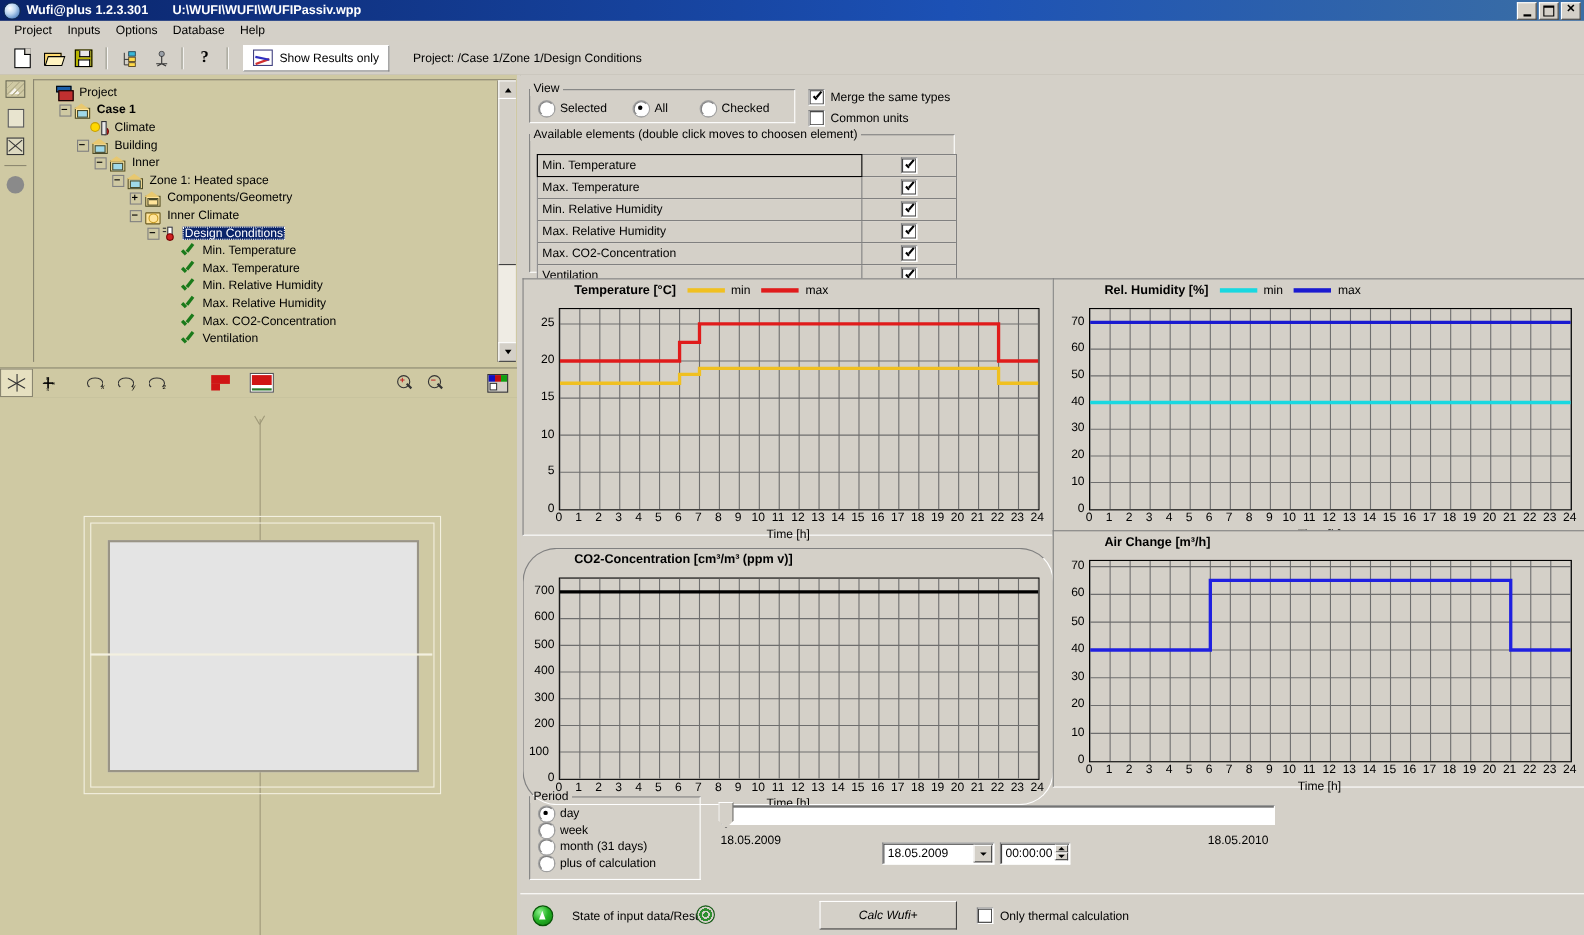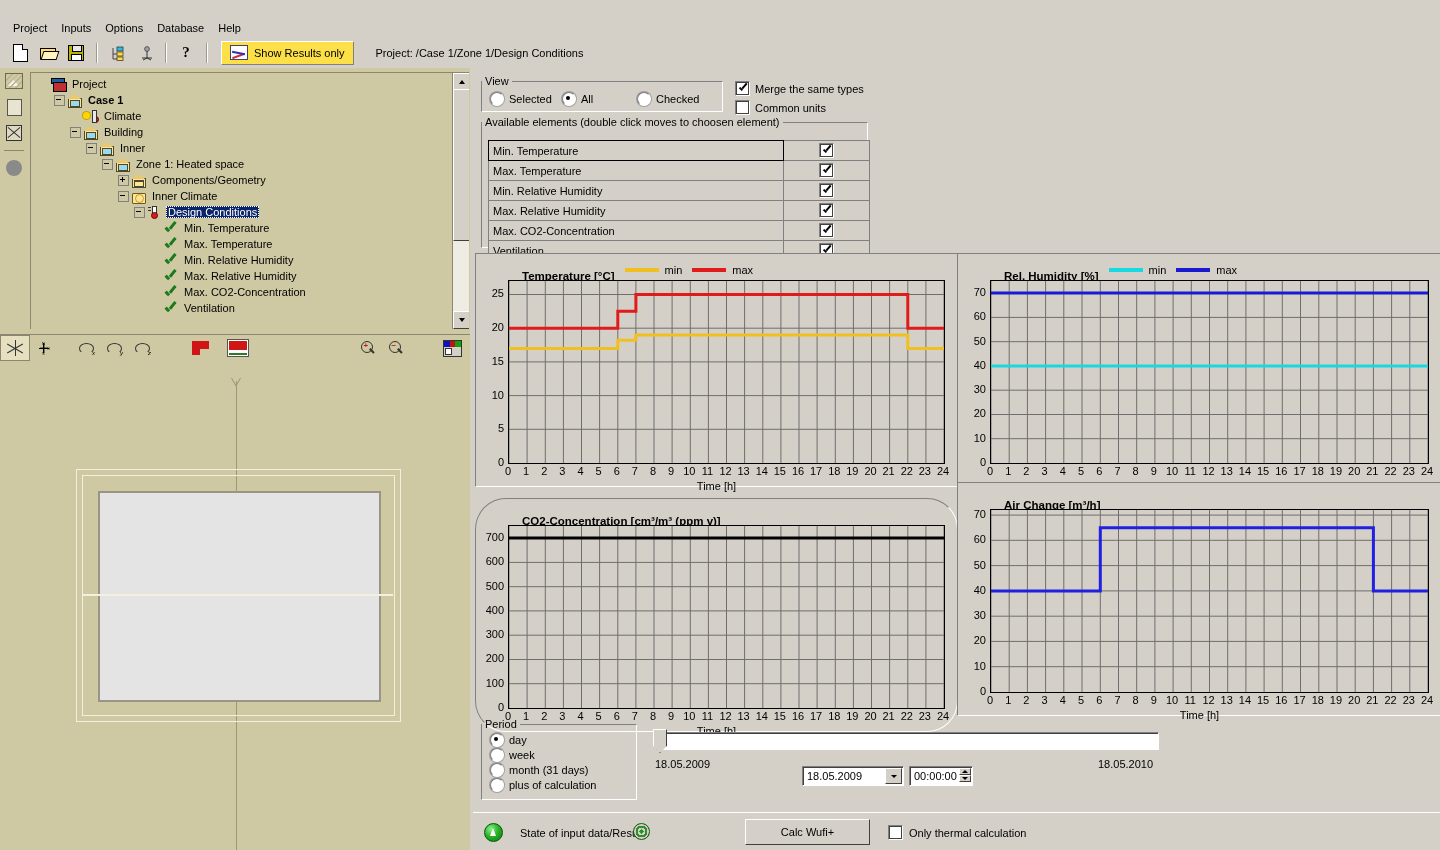--- a/index.html
+++ b/index.html
@@ -56,21 +56,21 @@
   .folder-ico{width:16px;height:12px;position:relative;}
   .folder-ico:before{content:"";position:absolute;left:0;top:1px;width:14px;height:10px;background:#ffdb70;border:1px solid #000;}
   .folder-ico:after{content:"";position:absolute;left:2px;top:4px;width:14px;height:7px;background:#fff3c0;border:1px solid #000;transform:skewX(-18deg);}
   .save-ico{width:14px;height:14px;background:#b8b400;border:1px solid #000;position:relative;}
   .save-ico:before{content:"";position:absolute;left:3px;top:0;width:8px;height:5px;background:#e8e8e8;border:1px solid #000;border-top:none;}
   .save-ico:after{content:"";position:absolute;left:2px;bottom:0;width:9px;height:5px;background:#fff;border:1px solid #000;border-bottom:none;}
   .tree-ico{width:14px;height:14px;position:relative;}
   .q-ico{font-weight:bold;font-size:15px;color:#000;font-family:"Liberation Serif",serif;}
   .showres{
     margin-left:8px;height:22px;padding:0 8px;display:flex;align-items:center;gap:6px;
-    background:#fde047;border-top:1px solid #fff;border-left:1px solid #fff;
+    background:#ffffff;border-top:1px solid #fff;border-left:1px solid #fff;
     border-right:1px solid #808080;border-bottom:1px solid #808080;font-size:11px;
   }
   .showres .chartglyph{width:16px;height:13px;background:#fff;border:1px solid #404080;position:relative;overflow:hidden;}
   .showres .chartglyph:before{content:"";position:absolute;left:1px;bottom:2px;width:13px;height:2px;background:#d03030;transform:rotate(-20deg);}
   .showres .chartglyph:after{content:"";position:absolute;left:1px;bottom:5px;width:13px;height:2px;background:#3030c0;transform:rotate(12deg);}
   .proj-label{margin-left:22px;font-size:11px;color:#000;}
 
   
   .leftcol{position:absolute;left:0;top:68px;width:472px;height:782px;background:#cfc9a3;}
   .vtools{position:absolute;left:0;top:0;width:28px;height:264px;background:#cfc9a3;}
@@ -228,21 +228,21 @@
   .av-name{flex:1;padding-left:4px;font-size:11px;border-right:1px solid #808080;height:100%;display:flex;align-items:center;}
   .av-chkcell{width:85px;display:flex;align-items:center;justify-content:center;height:100%;}
   .av-row.first .av-name{border:1px solid #000;margin:-1px 0 -1px -1px;}
 
   
   .chart{
     position:absolute;background:#d4d0c8;
     border:1px solid #808080;border-right-color:#fff;border-bottom-color:#fff;
   }
   .ch-head{position:absolute;left:0;top:4px;width:100%;display:flex;align-items:center;justify-content:flex-start;padding-left:46px;gap:10px;}
-  .ch-title{font-weight:bold;font-size:11.5px;color:#000;white-space:nowrap;margin-top:12px;}
+  .ch-title{font-weight:bold;font-size:11.5px;color:#000;white-space:nowrap;}
   .legend{display:flex;align-items:center;gap:6px;font-size:11px;}
   .lg-line{width:34px;height:4px;display:inline-block;}
   .plot{position:absolute;background:#d4d0c8;border:1px solid #000;}
   .gridsvg{position:absolute;left:0;top:0;}
   .ytick{position:absolute;text-align:right;font-size:11px;color:#000;transform:translateY(-50%);}
   .xtick{position:absolute;font-size:11px;color:#000;transform:translateX(-50%);}
   .xaxlabel{position:absolute;font-size:11px;color:#000;text-align:center;width:100%;left:0;}
   .slider-track{
     position:absolute;background:#fff;
     border-top:1px solid #808080;border-left:1px solid #808080;
@@ -291,32 +291,46 @@
   .status-txt{position:absolute;left:47px;top:14px;font-size:11px;color:#000;}
   .status-dot{
     position:absolute;left:160px;top:10px;width:15px;height:15px;border-radius:50%;
     background:radial-gradient(circle,#2f8f2f 0 20%,#d4d0c8 20% 35%,#2f8f2f 35% 55%,#d4d0c8 55% 70%,#2f8f2f 70% 100%);
     border:1px solid #1b5a1b;
   }
   .calcbtn{
     position:absolute;left:272px;top:6px;width:123px;height:24px;background:#d4d0c8;
     border-top:1px solid #fff;border-left:1px solid #fff;
     border-right:1px solid #404040;border-bottom:1px solid #404040;
-    display:flex;align-items:center;justify-content:center;font-size:11px;
+    display:flex;align-items:center;justify-content:center;font-size:11px;font-style:italic;
   }
   .onlytherm{position:absolute;left:415px;top:12px;display:flex;align-items:center;gap:6px;font-size:11px;}
 
   
   .coldiv{position:absolute;left:470px;top:68px;width:3px;height:782px;background:#d4d0c8;}
 </style>
 </head>
 <body>
 
 <div class="app">
 
+  <div class="titlebar">
+    <span class="tb-ico"></span>
+    <span class="tb-title">Wufi@plus 1.2.3.301</span>
+    <span class="tb-path">U:\WUFI\WUFI\WUFIPassiv.wpp</span>
+    <div class="winbtns">
+      <div class="winbtn" style="display:flex;align-items:flex-end;justify-content:center;">
+        <span style="display:block;width:7px;height:2px;background:#000;margin-bottom:2px;"></span>
+      </div>
+      <div class="winbtn" style="display:flex;align-items:center;justify-content:center;">
+        <span style="display:block;width:8px;height:7px;border:1px solid #000;border-top-width:2px;position:relative;"></span>
+      </div>
+      <div class="winbtn" style="font-size:10px;line-height:12px;">✕</div>
+    </div>
+  </div>
 
   <div class="menubar">
     <div class="mi">Project</div>
     <div class="mi">Inputs</div>
     <div class="mi">Options</div>
     <div class="mi">Database</div>
     <div class="mi">Help</div>
   </div>
 
   <div class="toolbar">
@@ -575,21 +589,21 @@
 
   <div class="rightcol">
 
     <fieldset class="grp" style="left:8px;top:7px;width:240px;height:35px;">
       <legend>View</legend>
       <div class="grpbody">
         <div class="opt" style="left:8px;top:5px;">
           <span class="radio"></span>
           <span>Selected</span>
         </div>
-        <div class="opt" style="left:80px;top:5px;text-align:right;">
+        <div class="opt" style="left:94px;top:5px;text-align:right;">
           <span class="radio on"></span>
           <span>All</span>
         </div>
         <div class="opt" style="left:155px;top:5px;">
           <span class="radio"></span>
           <span>Checked</span>
         </div>
       </div>
     </fieldset>
 
@@ -848,21 +862,21 @@
               <line x1="0" y1="133.5" x2="435" y2="133.5" stroke="#6e6e6e" stroke-width="1"></line>
               <line x1="0" y1="109.2" x2="435" y2="109.2" stroke="#6e6e6e" stroke-width="1"></line>
               <line x1="0" y1="84.9" x2="435" y2="84.9" stroke="#6e6e6e" stroke-width="1"></line>
               <line x1="0" y1="60.7" x2="435" y2="60.7" stroke="#6e6e6e" stroke-width="1"></line>
               <line x1="0" y1="36.4" x2="435" y2="36.4" stroke="#6e6e6e" stroke-width="1"></line>
               <line x1="0" y1="12.1" x2="435" y2="12.1" stroke="#6e6e6e" stroke-width="1"></line>
               <polyline points="0.0,12.1 435.0,12.1" fill="none" stroke="#000000" stroke-width="3" stroke-linejoin="miter"></polyline>
             </svg>
           </div>
           <div class="ytick" style="left: 0px; width: 28px; top: 208px;">0</div>
-          <div class="ytick" style="left: 0px; width: 28px; top: 183.733px;">100</div>
+          <div class="ytick" style="left: 0px; width: 28px; top: 183.733px; text-align: center;">100</div>
           <div class="ytick" style="left: 0px; width: 28px; top: 159.467px;">200</div>
           <div class="ytick" style="left: 0px; width: 28px; top: 135.2px;">300</div>
           <div class="ytick" style="left: 0px; width: 28px; top: 110.933px;">400</div>
           <div class="ytick" style="left: 0px; width: 28px; top: 86.6667px;">500</div>
           <div class="ytick" style="left: 0px; width: 28px; top: 62.4px;">600</div>
           <div class="ytick" style="left: 0px; width: 28px; top: 38.1333px;">700</div>
           <div class="xtick" style="left: 32px; top: 211px;">0</div>
           <div class="xtick" style="left: 50.125px; top: 211px;">1</div>
           <div class="xtick" style="left: 68.25px; top: 211px;">2</div>
           <div class="xtick" style="left: 86.375px; top: 211px;">3</div>

